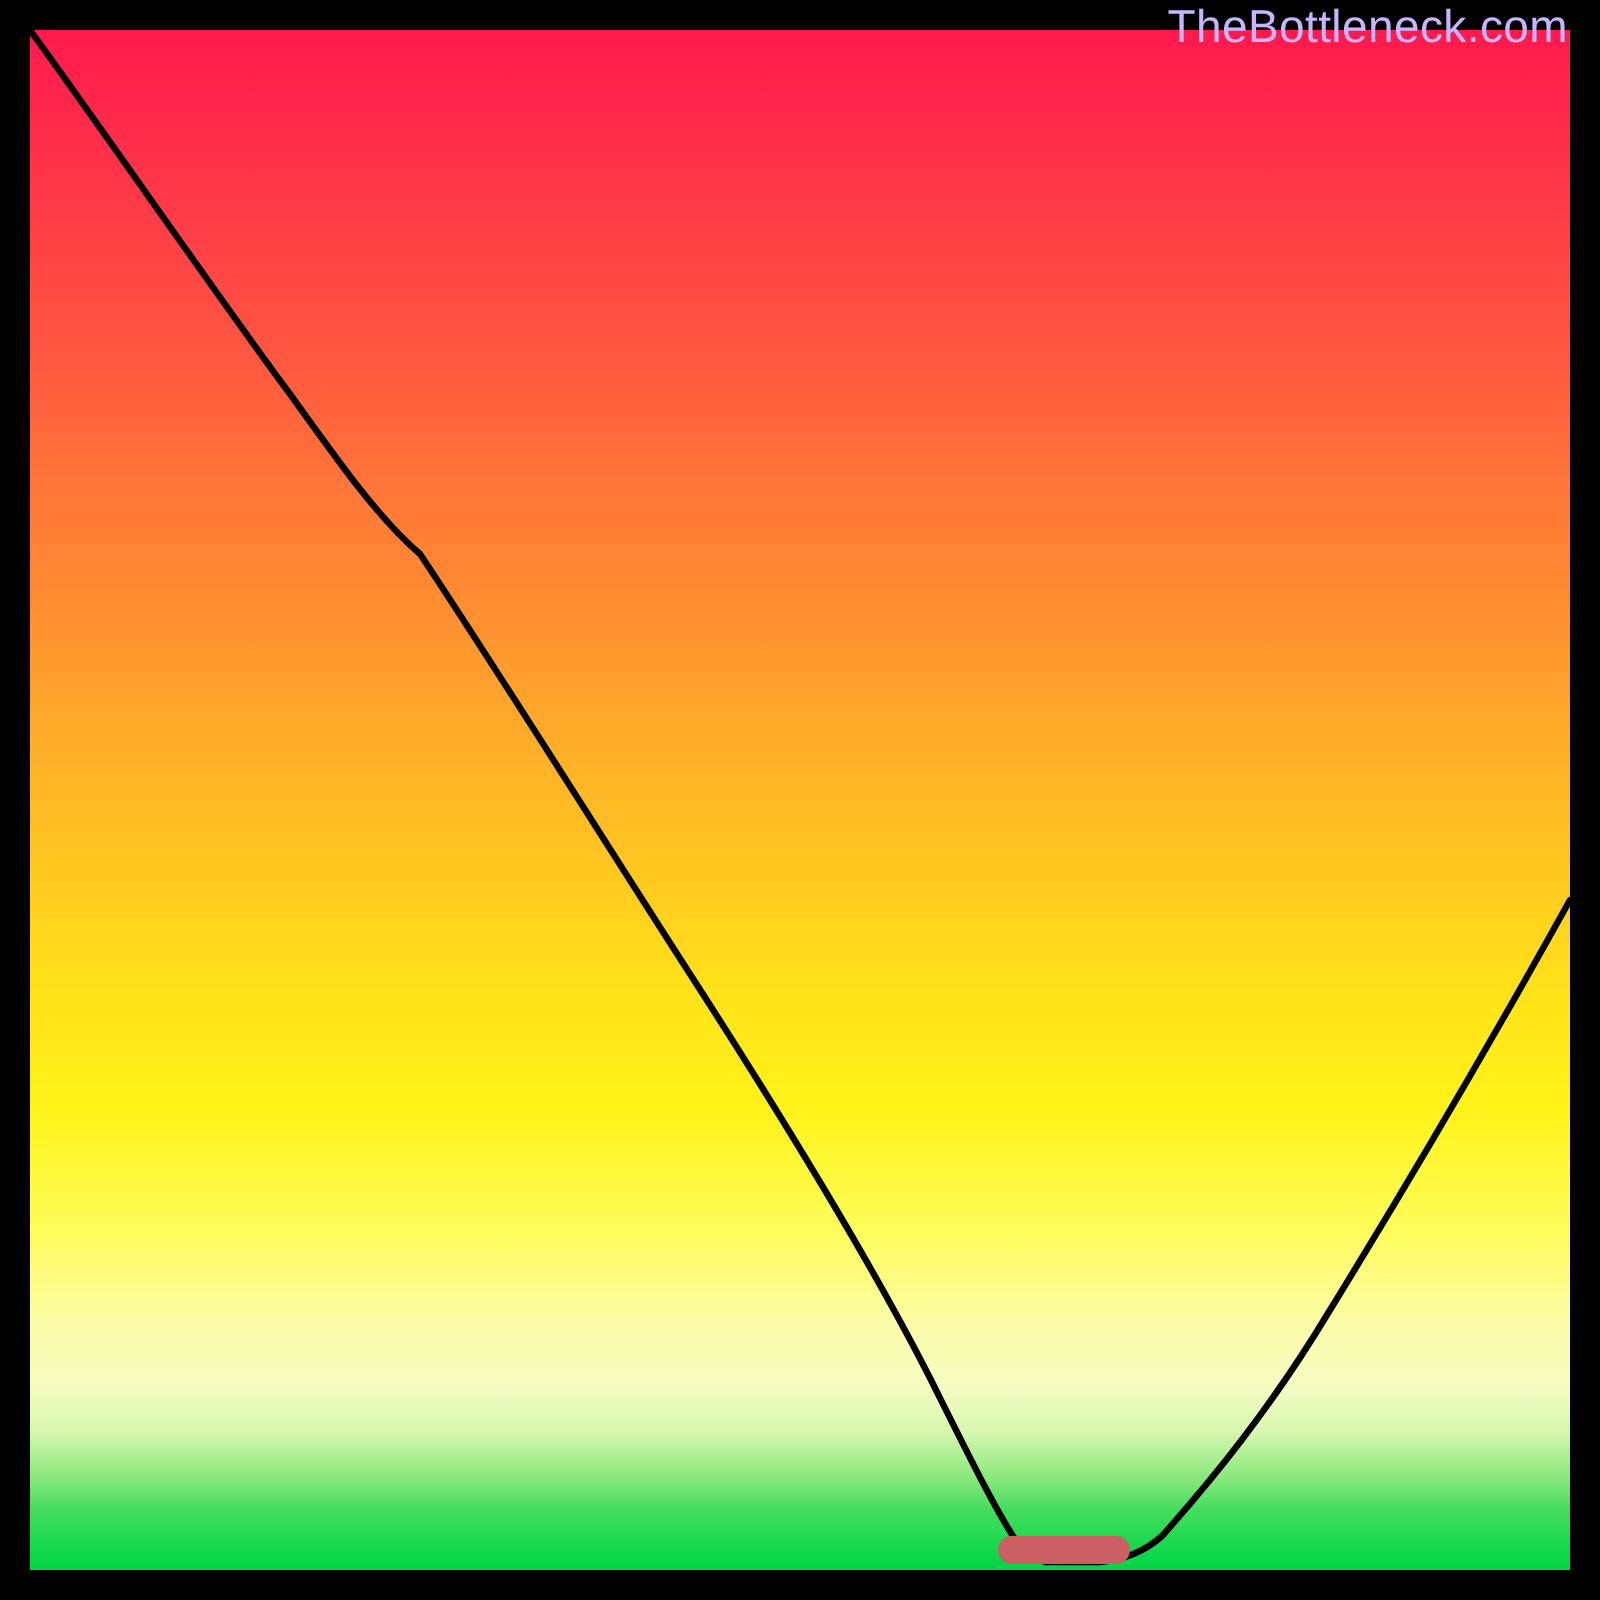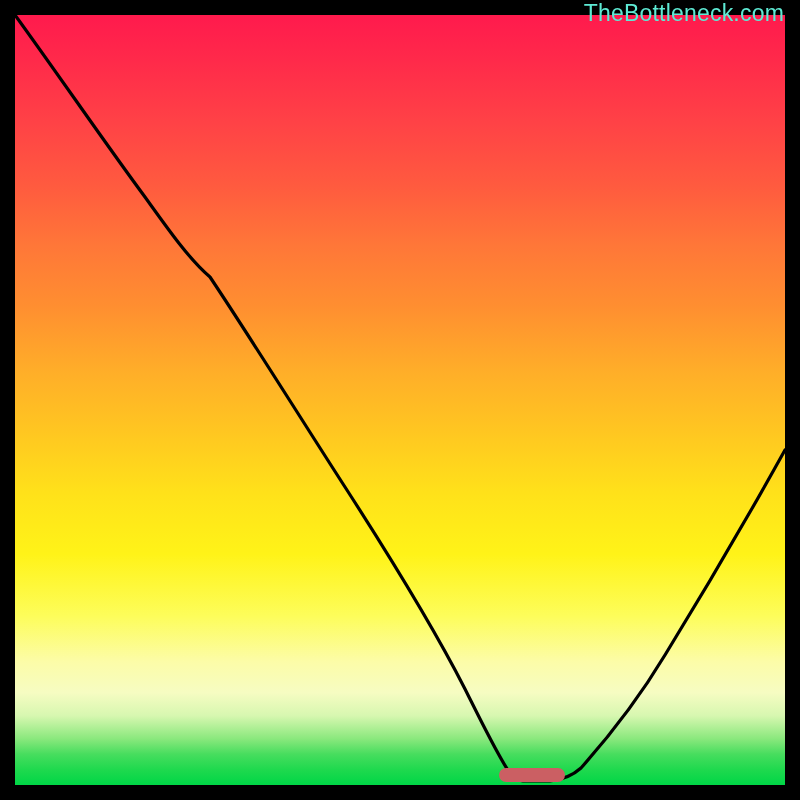--- a/index.html
+++ b/index.html
@@ -42,21 +42,21 @@
       #8ae87d 94%,
       #47dd5e 96%,
       #1fd94e 98%,
       #00d646 100%
     );
   }
   .watermark {
     position: absolute;
     top: 0px;
     right: 16px;
-    color: #5eead4;
+    color: #c4b5fd;
     font-size: 23px;
     font-weight: 500;
     letter-spacing: 0.2px;
   }
   .curve-svg {
     position: absolute;
     left: 15px;
     top: 15px;
     width: 770px;
     height: 770px;

